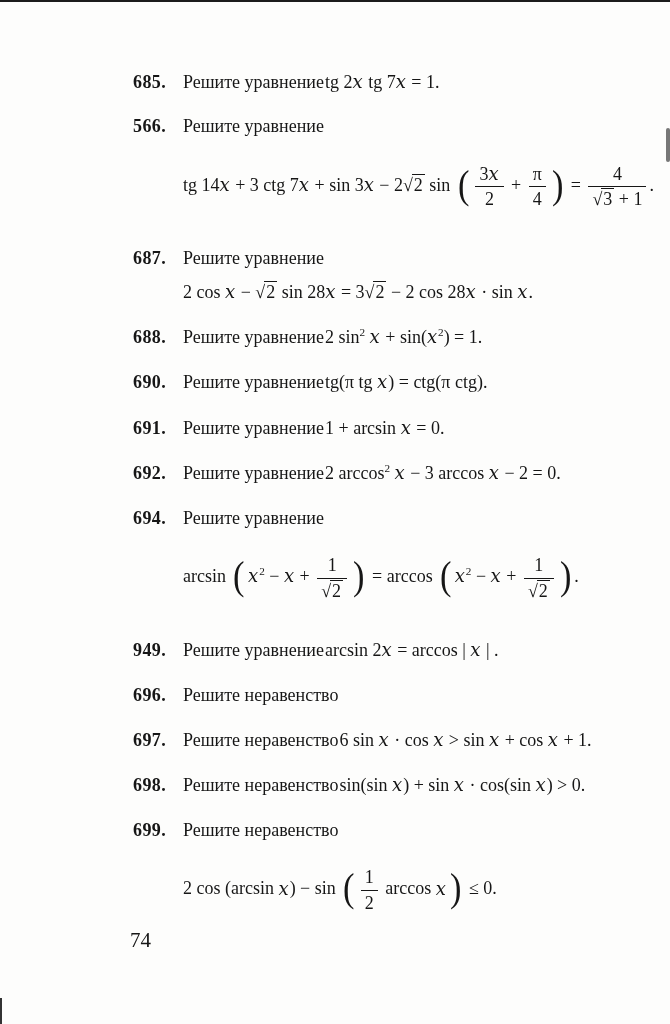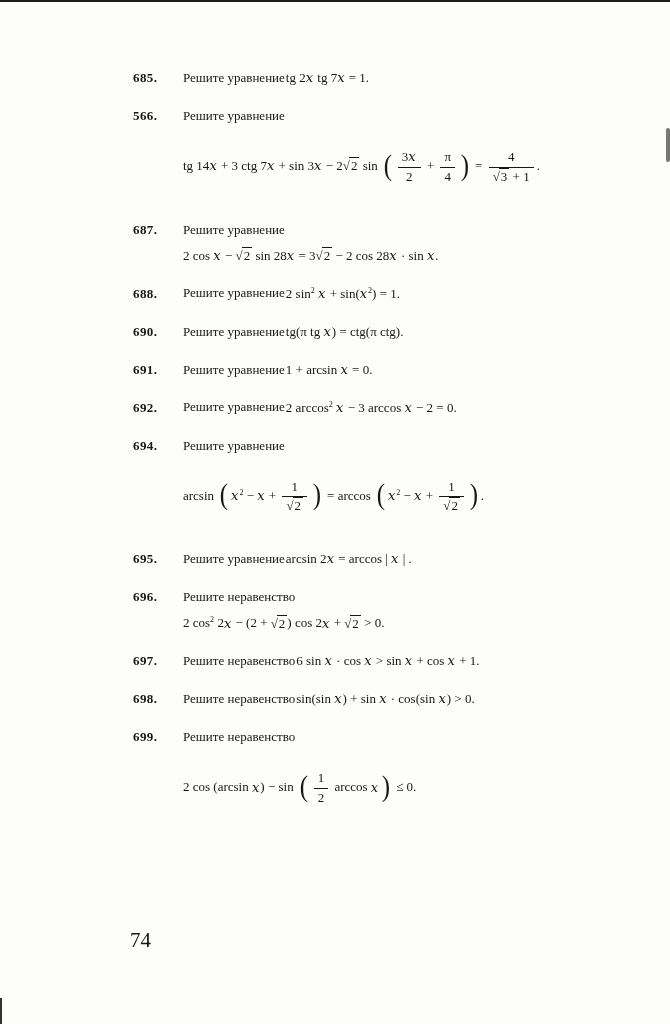--- a/index.html
+++ b/index.html
@@ -13,21 +13,21 @@
     font-family: "Liberation Serif", "DejaVu Serif", serif;
     color: #161616;
     overflow: hidden;
     margin: 0 auto;
   }
   .scan-top { position: absolute; top: 0; left: 0; width: 100%; height: 2px; background: #1c1c1c; }
   .scan-right { position: absolute; top: 128px; right: 0; width: 4px; height: 34px; background: #777; border-radius: 2px; }
   .scan-left-bottom { position: absolute; bottom: 0; left: 0; width: 2px; height: 26px; background: #333; }
 
   .problems { position: absolute; top: 70px; left: 133px; right: 26px; }
-  .problem { display: flex; align-items: baseline; margin-bottom: 21px; font-size: 13px; line-height: 1.3; justify-content: center; }
+  .problem { display: flex; align-items: baseline; margin-bottom: 21px; font-size: 18px; line-height: 1.3; justify-content: center; }
   .pnum { flex: 0 0 50px; font-weight: 700; letter-spacing: 0.4px; }
   .pbody { flex: 1; min-width: 0; }
   .finline { margin-left: 1px; white-space: nowrap; }
   .fdisplay { margin-top: 9px; white-space: nowrap; }
 
   .formula i, .pbody i { font-style: italic; font-family: "DejaVu Serif", serif; padding-right: 1px; }
   sup { font-size: 0.62em; }
 
   .frac { display: inline-block; vertical-align: middle; text-align: center; margin: 16px 3px; line-height: 1.15; }
   .frac .fn { display: block; padding: 0 4px 2px; border-bottom: 1.3px solid currentColor; }
@@ -86,26 +86,26 @@
       </div>
       <div class="problem">
         <span class="pnum">692.</span>
         <div class="pbody"><span class="plabel">Решите уравнение</span><span class="formula finline">2 arccos<sup>2</sup> <i>x</i> − 3 arccos <i>x</i> − 2 = 0.</span></div>
       </div>
       <div class="problem">
         <span class="pnum">694.</span>
         <div class="pbody"><span class="plabel">Решите уравнение</span><div class="formula fdisplay">arcsin <span class="bigp">(</span><i>x</i><sup>2</sup> − <i>x</i> + <span class="frac"><span class="fn">1</span><span class="fd"><span class="sqrt"><span class="rsym">√</span><span class="rarg">2</span></span></span></span><span class="bigp">)</span> = arccos <span class="bigp">(</span><i>x</i><sup>2</sup> − <i>x</i> + <span class="frac"><span class="fn">1</span><span class="fd"><span class="sqrt"><span class="rsym">√</span><span class="rarg">2</span></span></span></span><span class="bigp">)</span>.</div></div>
       </div>
       <div class="problem">
-        <span class="pnum">695.</span>
+        <span class="pnum">949.</span>
         <div class="pbody"><span class="plabel">Решите уравнение</span><span class="formula finline">arcsin 2<i>x</i> = arccos | <i>x</i> | .</span></div>
       </div>
       <div class="problem">
         <span class="pnum">696.</span>
-        <div class="pbody"><span class="plabel">Решите неравенство</span><div class="formula fdisplay">2 cos<sup>2</sup> 2<i>x</i> − (2 + <span class="sqrt"><span class="rsym">√</span><span class="rarg">2</span></span>) cos 2<i>x</i> + <span class="sqrt"><span class="rsym">√</span><span class="rarg">2</span></span> &gt; 0.</div></div>
+        <div class="pbody"><span class="plabel">Решите неравенство</span></div>
       </div>
       <div class="problem">
         <span class="pnum">697.</span>
         <div class="pbody"><span class="plabel">Решите неравенство</span><span class="formula finline">6 sin <i>x</i> · cos <i>x</i> &gt; sin <i>x</i> + cos <i>x</i> + 1.</span></div>
       </div>
       <div class="problem">
         <span class="pnum">698.</span>
         <div class="pbody"><span class="plabel">Решите неравенство</span><span class="formula finline">sin(sin <i>x</i>) + sin <i>x</i> · cos(sin <i>x</i>) &gt; 0.</span></div>
       </div>
       <div class="problem">

